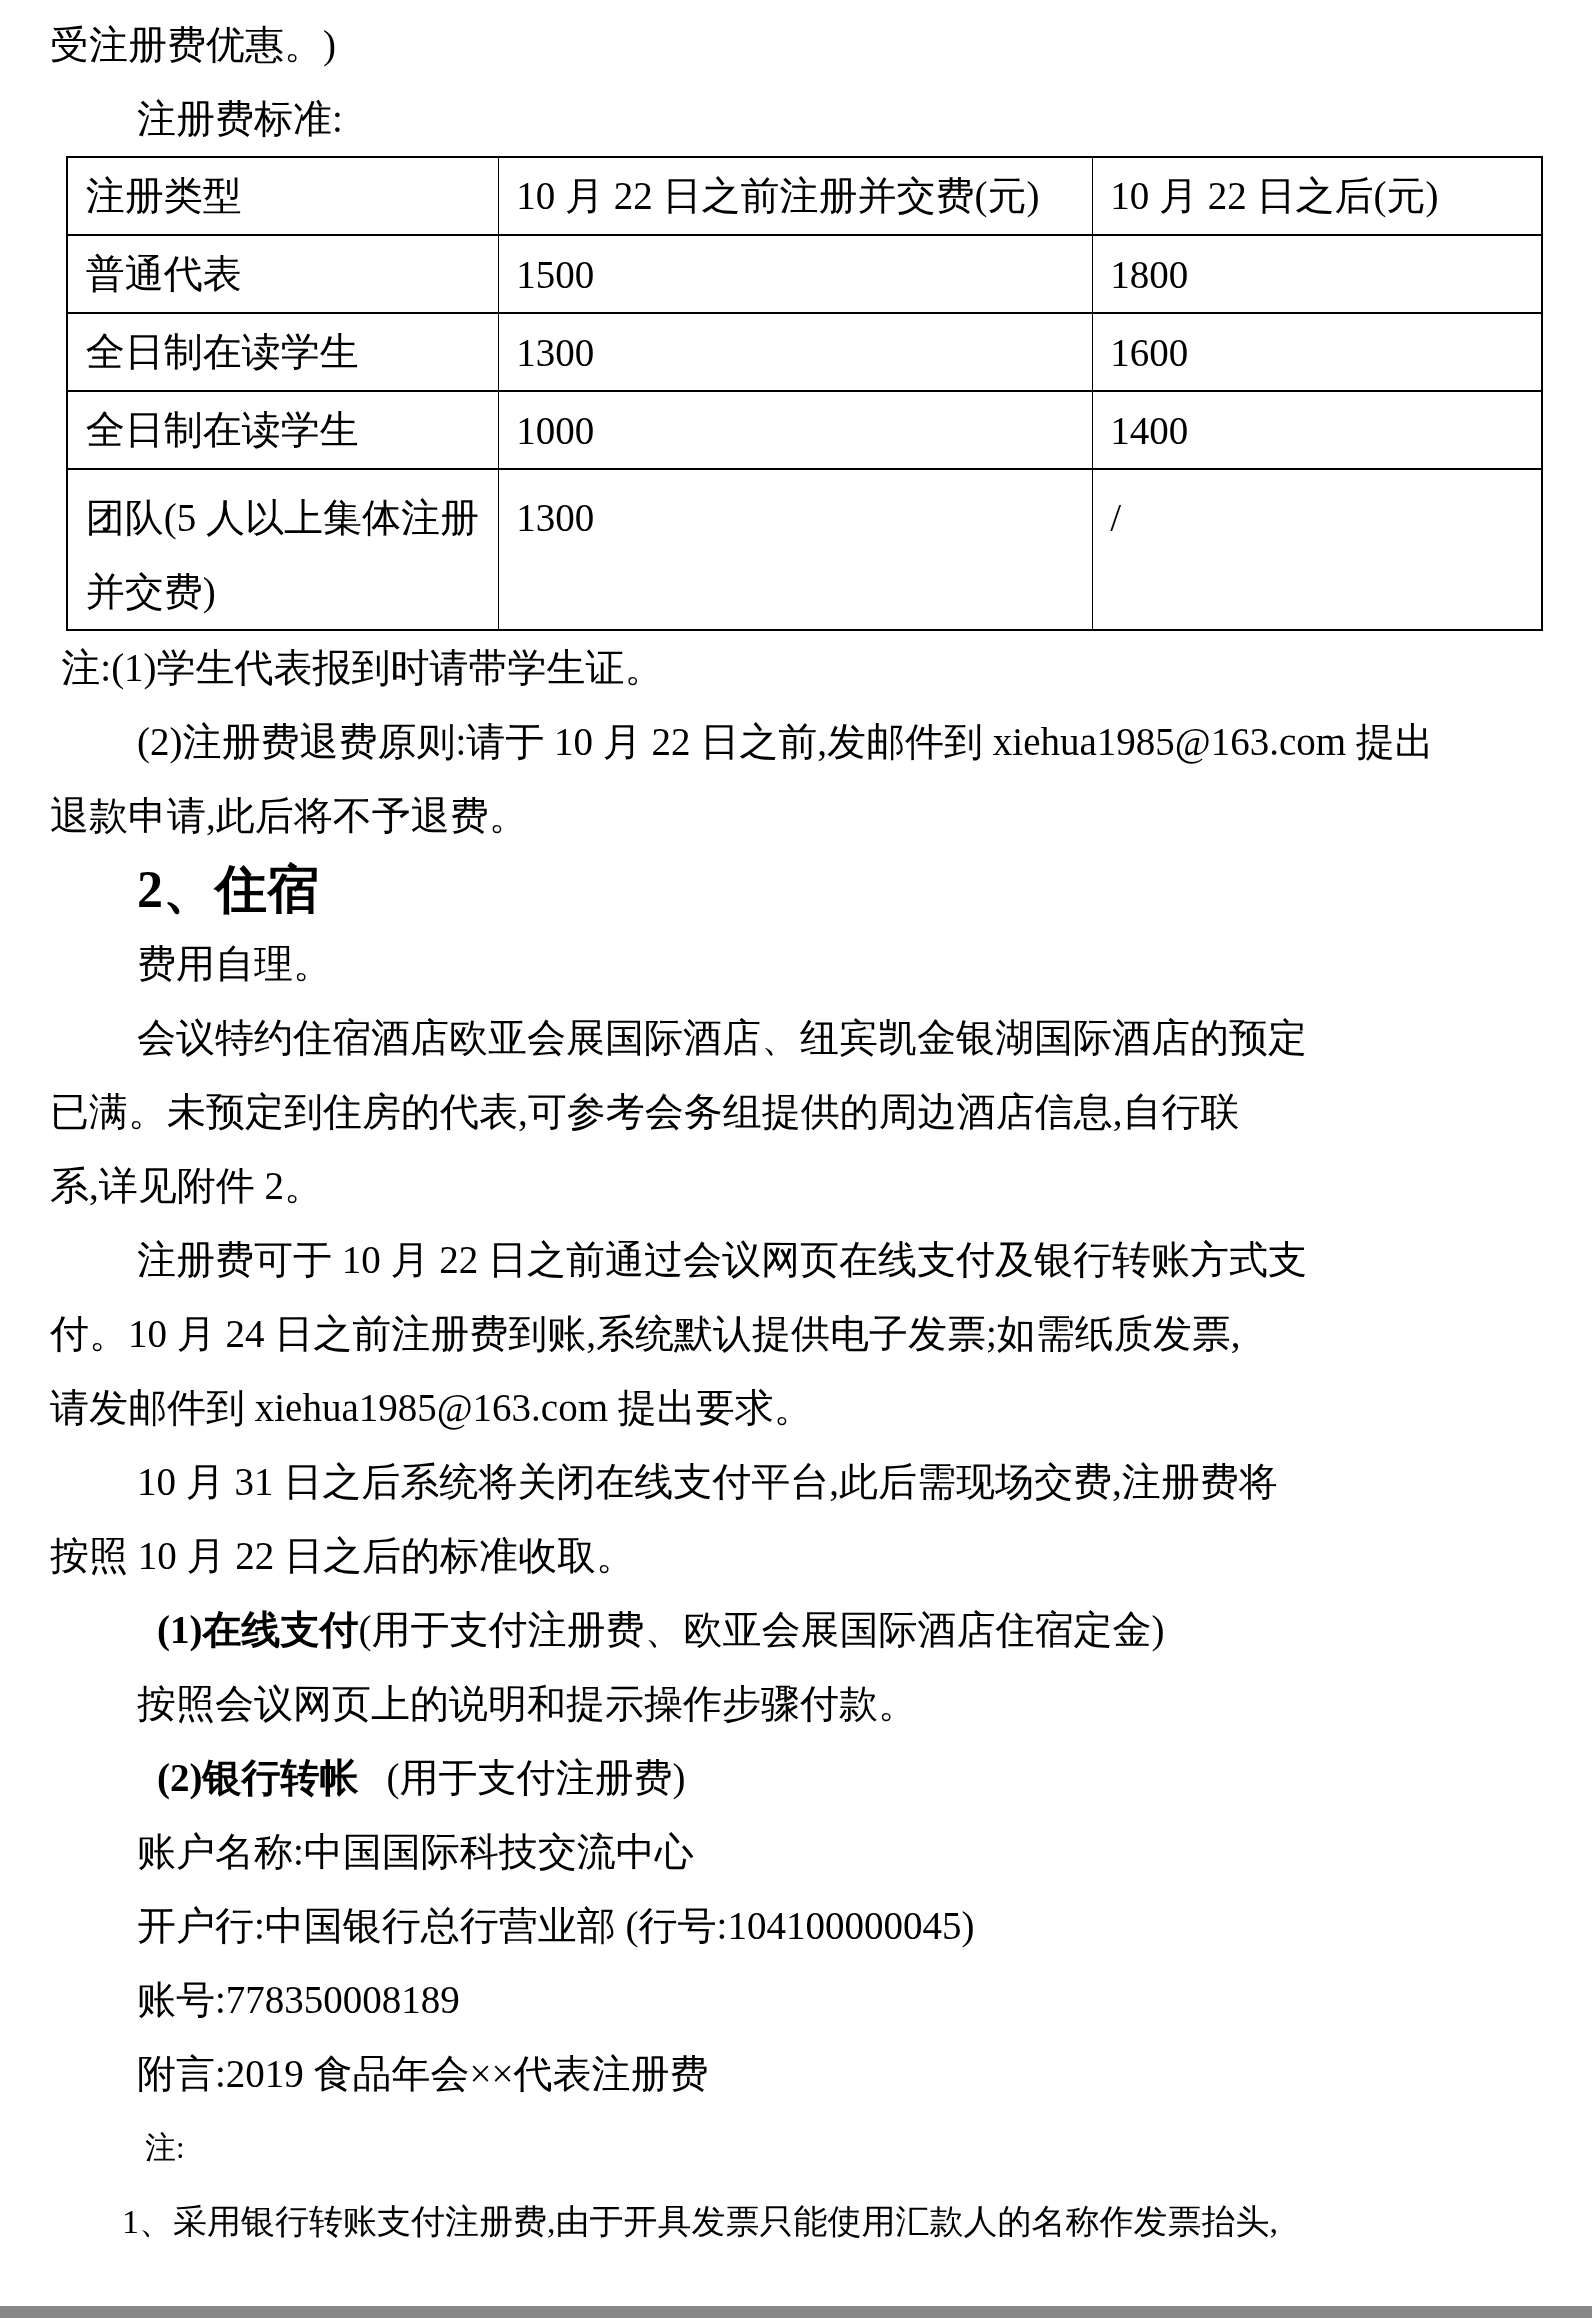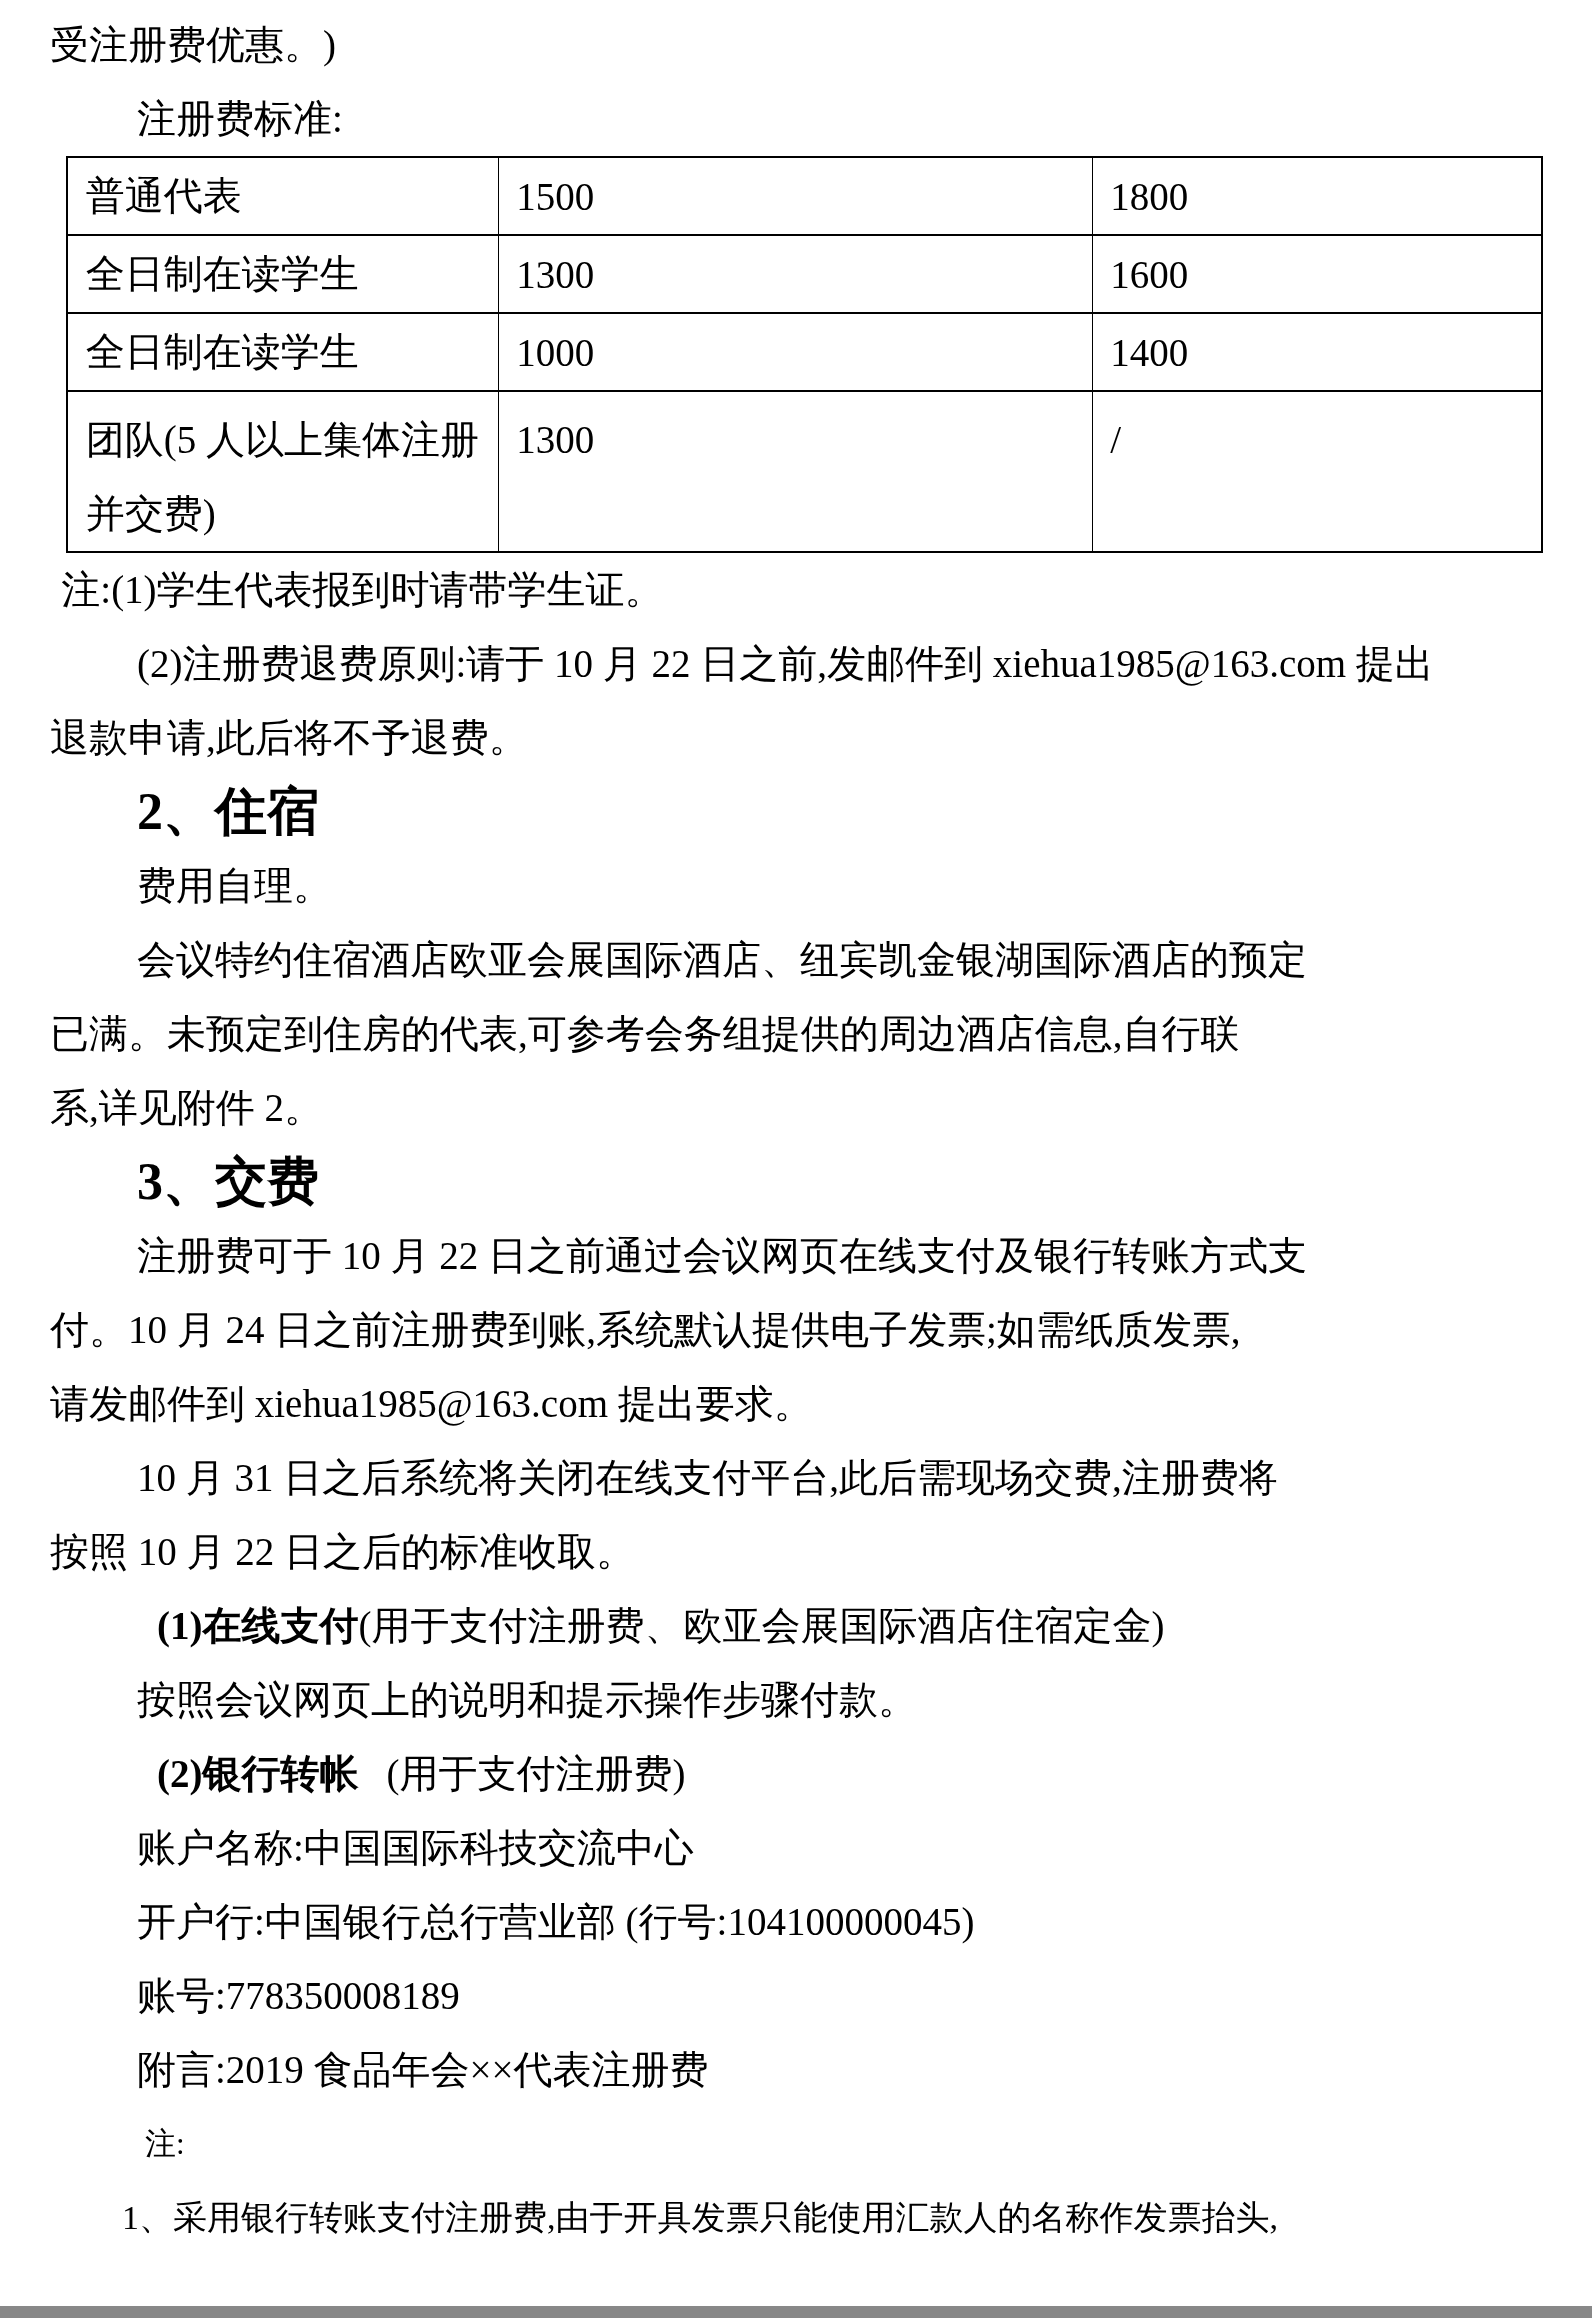--- a/index.html
+++ b/index.html
@@ -58,20 +58,25 @@
   <div class="line indent">注册费标准:</div>
 
   <table class="fee-table">
     <colgroup>
         <col class="c1">
         <col class="c2">
         <col class="c3">
       </colgroup>
     <tbody>
       <tr>
+        <td>注册类型</td>
+        <td>10 月 22 日之前注册并交费(元)</td>
+        <td>10 月 22 日之后(元)</td>
+      </tr>
+      <tr>
         <td>普通代表</td>
         <td>1500</td>
         <td>1800</td>
       </tr>
       <tr>
         <td>全日制在读学生</td>
         <td>1300</td>
         <td>1600</td>
       </tr>
       <tr>
@@ -90,21 +95,20 @@
   <div class="line indent-sm">注:(1)学生代表报到时请带学生证。</div>
   <div class="line indent">(2)注册费退费原则:请于 10 月 22 日之前,发邮件到 xiehua1985@163.com 提出</div>
   <div class="line">退款申请,此后将不予退费。</div>
 
   <div class="line indent heading">2、住宿</div>
   <div class="line indent">费用自理。</div>
   <div class="line indent">会议特约住宿酒店欧亚会展国际酒店、纽宾凯金银湖国际酒店的预定</div>
   <div class="line">已满。未预定到住房的代表,可参考会务组提供的周边酒店信息,自行联</div>
   <div class="line">系,详见附件 2。</div>
 
-  <div class="line indent heading">3、交费</div>
   <div class="line indent">注册费可于 10 月 22 日之前通过会议网页在线支付及银行转账方式支</div>
   <div class="line">付。10 月 24 日之前注册费到账,系统默认提供电子发票;如需纸质发票,</div>
   <div class="line">请发邮件到 xiehua1985@163.com 提出要求。</div>
   <div class="line indent">10 月 31 日之后系统将关闭在线支付平台,此后需现场交费,注册费将</div>
   <div class="line">按照 10 月 22 日之后的标准收取。</div>
 
   <div class="line indent-paren">
     <span class="bold">(1)在线支付</span><span>(用于支付注册费、欧亚会展国际酒店住宿定金)</span>
   </div>
   <div class="line indent">按照会议网页上的说明和提示操作步骤付款。</div>

